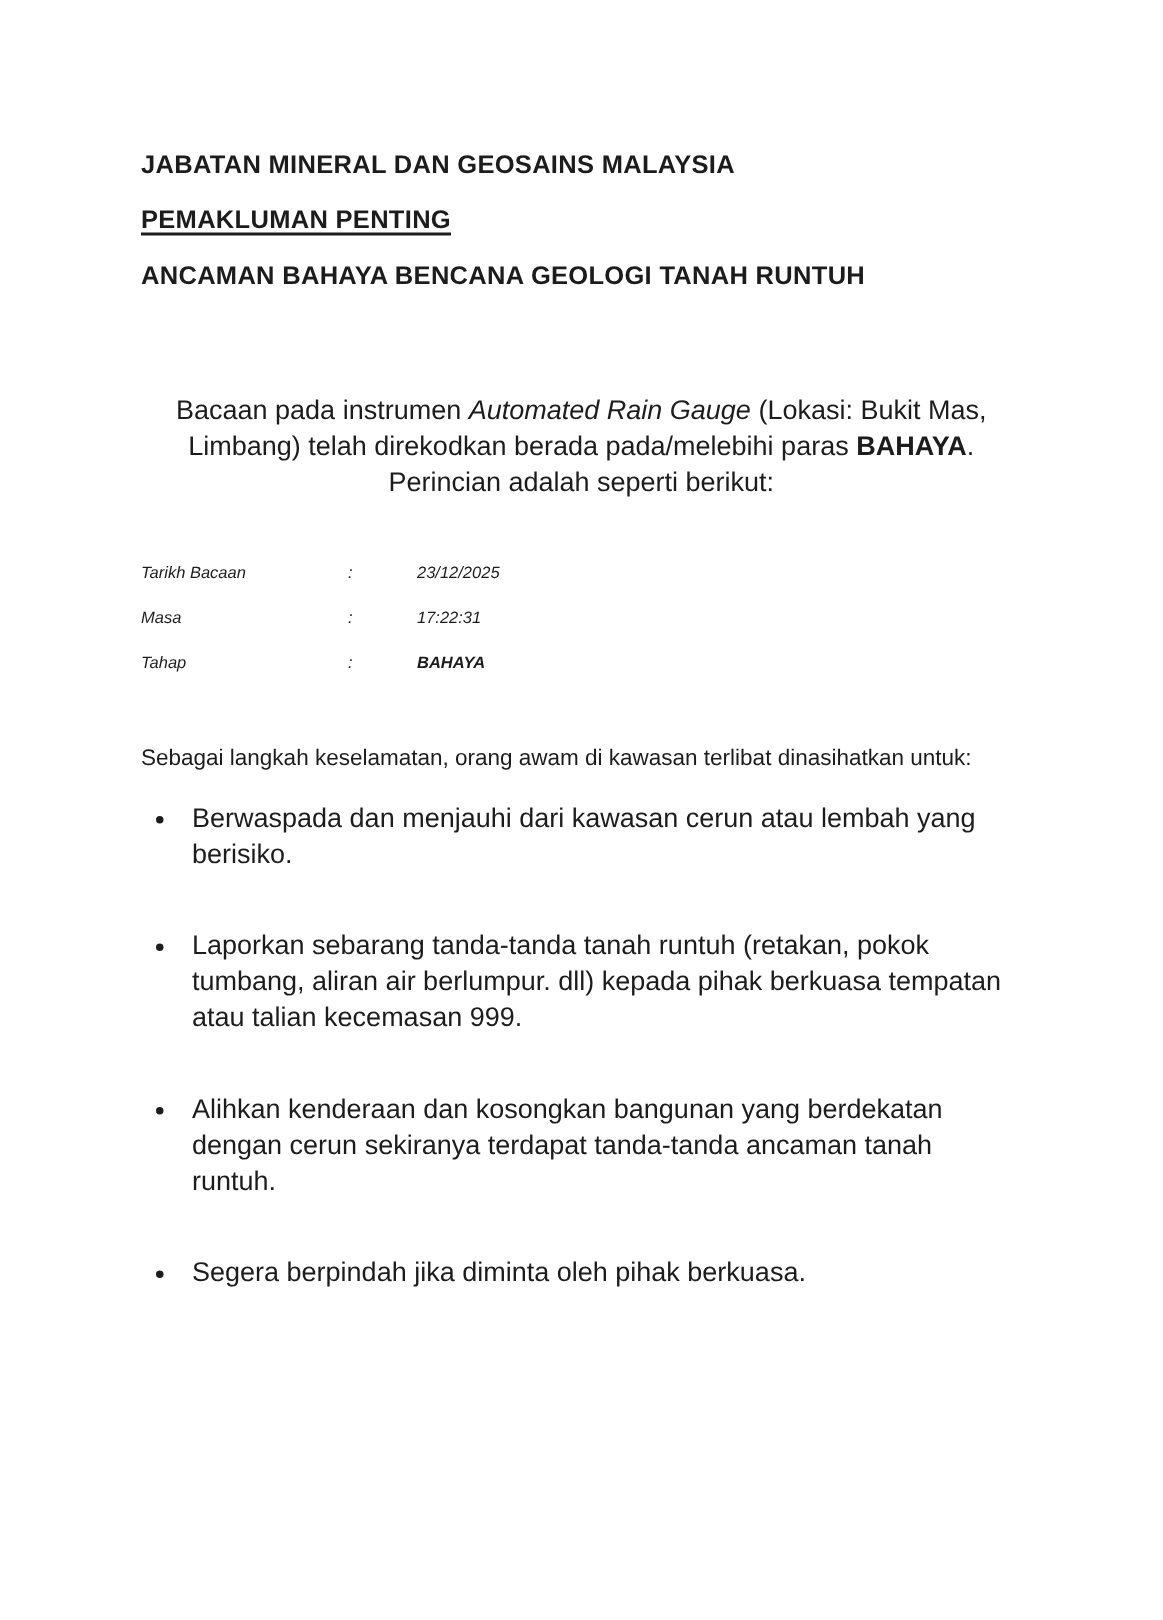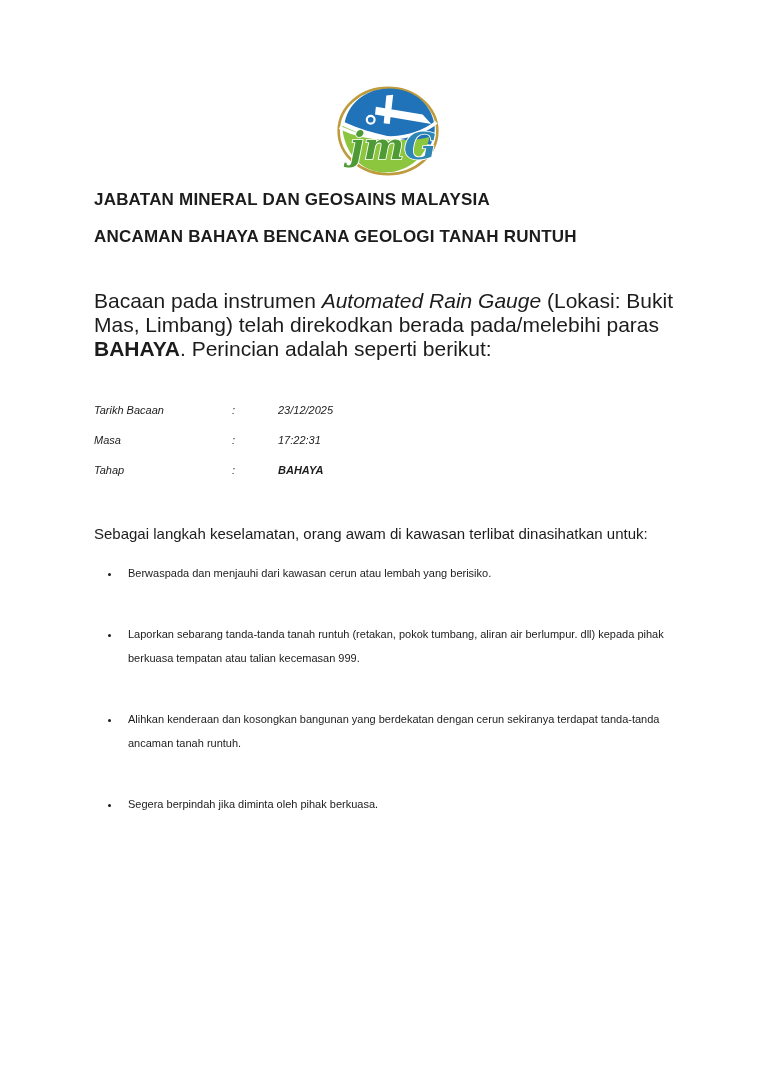--- a/index.html
+++ b/index.html
@@ -24,23 +24,24 @@
   }
   .org { margin-top: 14px; }
   .notice {
     margin-top: 17px;
     text-decoration: underline;
     text-decoration-thickness: 1.5px;
     text-underline-offset: 3px;
   }
   .subject { margin-top: 17px; }
   .intro {
-    margin-top: 42px;
-    font-size: 21px;
+    margin-top: 67px;
+    font-size: 18px;
     line-height: 24px;
+    text-align: center;
   }
   .intro .instrument { font-style: italic; }
   .intro .level { font-weight: 700; }
   .details { margin-top: 40px; }
   .detail-row {
     display: flex;
     font-size: 11px;
     line-height: 19px;
     margin-bottom: 11px;
     font-style: italic;
@@ -49,48 +50,37 @@
   .detail-sep   { width: 46px;  flex: 0 0 46px; }
   .detail-row.bold .detail-value { font-weight: 700; }
   .lead {
     margin-top: 42px;
     font-size: 15px;
     line-height: 24px;
   }
   ul.bullets {
     margin: 14px 0 0 0;
     padding-left: 27px;
-    font-size: 11px;
+    font-size: 18px;
     line-height: 24px;
     list-style: disc;
   }
   ul.bullets li {
     padding-left: 7px;
     margin-bottom: 37px;
   }
 </style>
 </head>
 <body>
 
 <div class="page">
 
-  <div class="logo-row">
-    <svg width="104" height="90" viewBox="0 0 120 104">
-      <ellipse cx="60" cy="52" rx="57" ry="50" fill="#ffffff" stroke-width="3" stroke="#BE9B3C"></ellipse>
-      <path d="M 10 42 C 16 16 38 3 62 3 C 90 3 112 22 114 48 C 114 57 112 63 109 68 C 78 62 40 56 10 42 Z" fill="#2173B9"></path>
-      <path d="M 7 46 C 38 62 82 66 108 59 C 103 85 80 100 56 100 C 30 100 9 78 7 46 Z" fill="#8CC63E"></path>
-      <path d="M 4 48 C 42 66 88 64 116 42" stroke="#ffffff" stroke-width="4" fill="none"></path>
-      <path d="M 58 11 L 66 10 L 62 44 L 55 43 Z" fill="#ffffff"></path>
-      <path d="M 46 24 L 100 33 L 110 44 L 45 33 Z" fill="#ffffff"></path>
-      <circle cx="40" cy="39" r="4.5" stroke="#ffffff" stroke-width="2.5" fill="none"></circle>
-      <text x="16" y="84" font-family="'DejaVu Serif', serif" font-style="italic" font-weight="bold" font-size="44" paint-order="stroke" stroke="#ffffff" stroke-width="2"><tspan fill="#4E9A35">jm</tspan><tspan fill="#2E86B5">G</tspan></text>
-    </svg>
-  </div>
 
   <div class="header-line org">JABATAN MINERAL DAN GEOSAINS MALAYSIA</div>
+  <div class="header-line notice">PEMAKLUMAN PENTING</div>
   <div class="header-line subject">ANCAMAN BAHAYA BENCANA GEOLOGI TANAH RUNTUH</div>
 
   <p class="intro"><span>Bacaan pada instrumen </span><span class="instrument">Automated Rain Gauge</span><span> (Lokasi: Bukit Mas, Limbang) telah direkodkan berada pada/melebihi paras </span><span class="level">BAHAYA</span><span>. Perincian adalah seperti berikut:</span></p>
 
   <div class="details">
     <div class="detail-row">
       <span class="detail-label">Tarikh Bacaan</span>
       <span class="detail-sep">:</span>
       <span class="detail-value">23/12/2025</span>
     </div>

